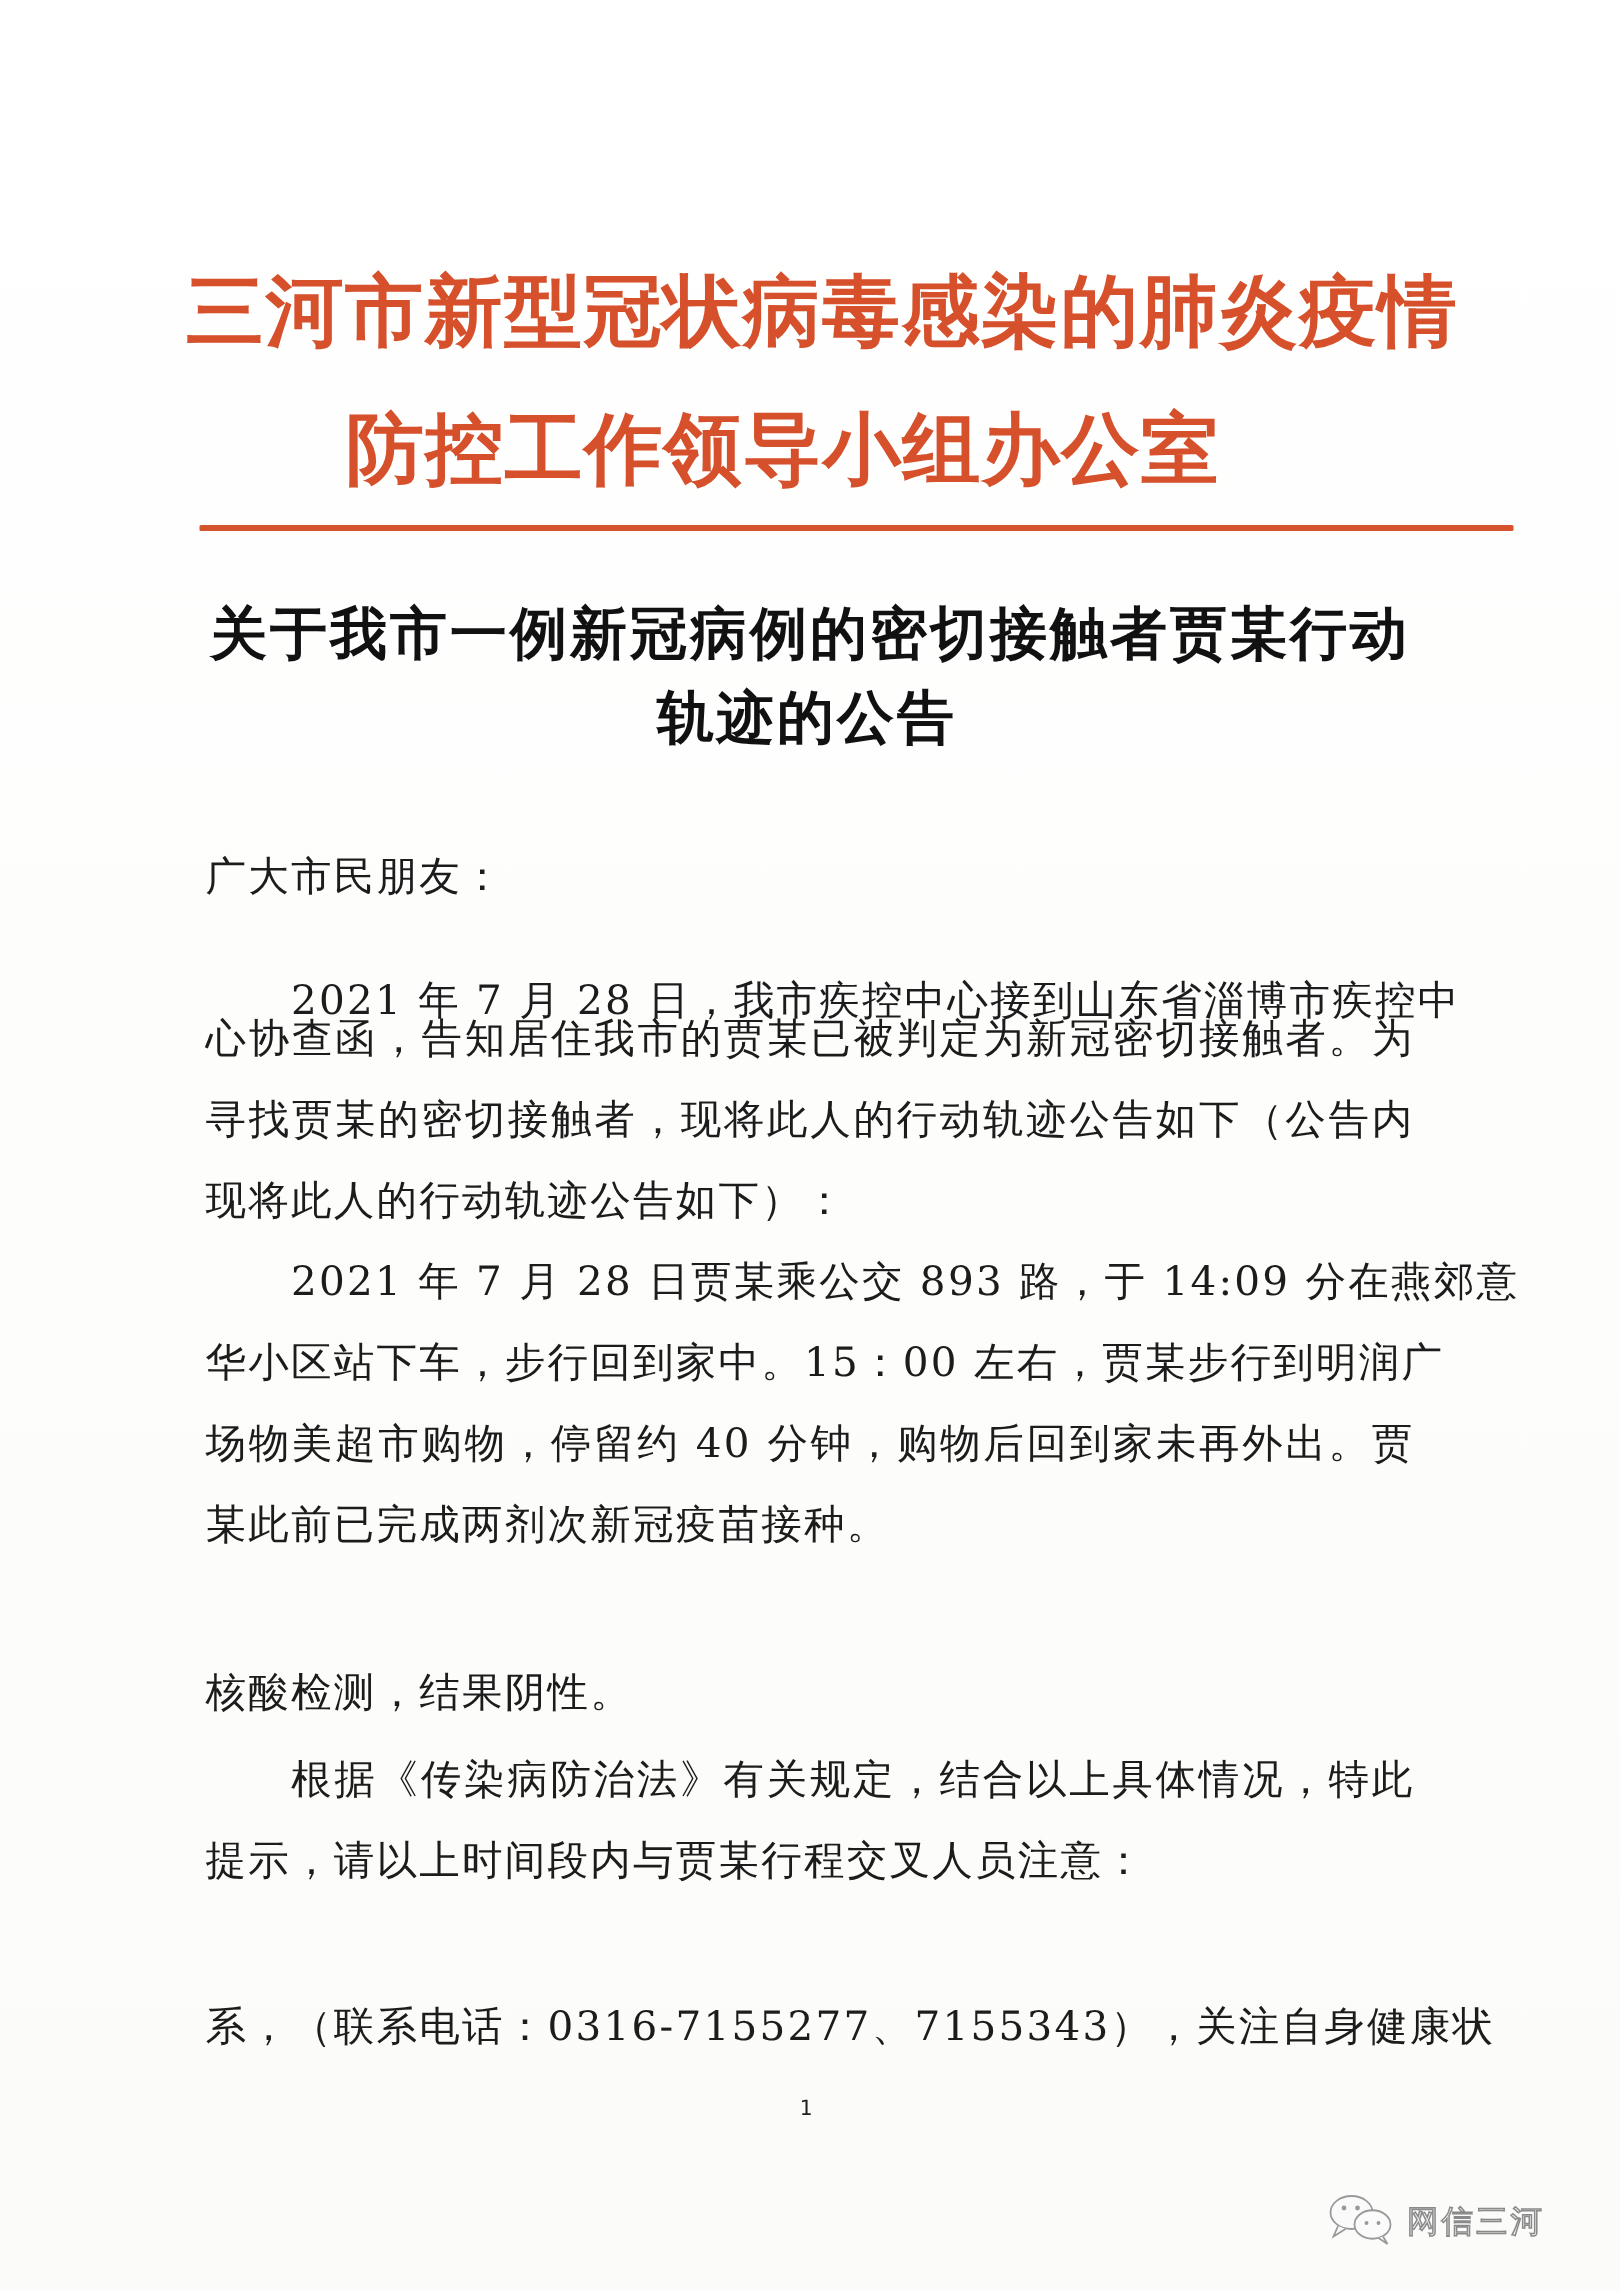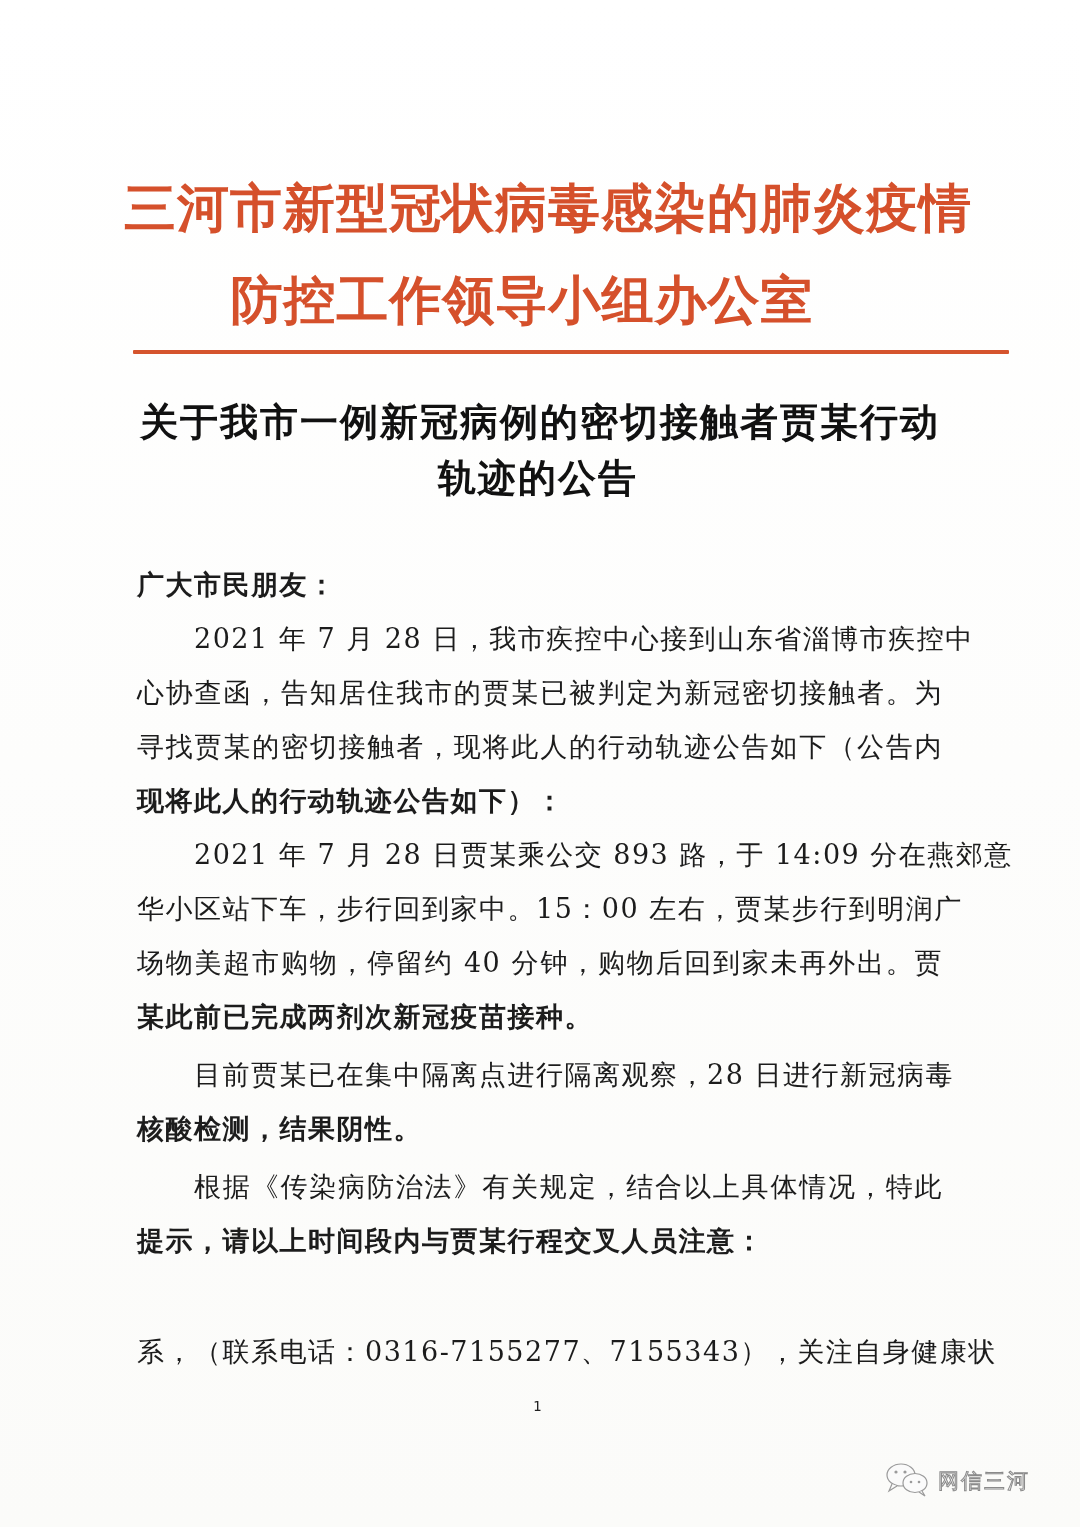--- a/index.html
+++ b/index.html
@@ -35,21 +35,21 @@
   .title.l1 { top: 400px; }
   .title.l2 { top: 456px; left: -2px; }
 
   .body-line {
     position: absolute; left: 137px; width: 806px;
     font-size: 27px; line-height: 32px; height: 32px;
     white-space: nowrap; letter-spacing: 1.5px;
     text-align: justify; text-align-last: justify;
     color: #1c1c1c;
   }
-  .body-line.short { text-align-last: left; font-weight: bold; }
+  .body-line.short { text-align-last: left; }
   .indent { left: 194px; width: 749px; }
 
   .page-number {
     position: absolute; left: 533px; top: 1398px;
     font-family: "DejaVu Sans Mono", monospace; font-size: 14px; color: #222;
   }
 
   .watermark {
     position: absolute; left: 884px; top: 1462px; height: 38px;
     display: flex; align-items: center; gap: 6px;
@@ -67,31 +67,30 @@
 
   <div class="header l1">三河市新型冠状病毒感染的肺炎疫情</div>
   <div class="header l2">防控工作领导小组办公室</div>
   <div class="rule"></div>
 
   <div class="title l1">关于我市一例新冠病例的密切接触者贾某行动</div>
   <div class="title l2">轨迹的公告</div>
 
   <div class="body-line short" style="top:569px">广大市民朋友：</div>
 
-  <div class="body-line indent" style="top:623px">2021 年 7 月 28 日，我市疾控中心接到山东省淄博市疾控中</div>
+  <div class="body-line indent" style="top:652px">2021 年 7 月 28 日，我市疾控中心接到山东省淄博市疾控中</div>
   <div class="body-line" style="top:677px">心协查函，告知居住我市的贾某已被判定为新冠密切接触者。为</div>
   <div class="body-line" style="top:731px">寻找贾某的密切接触者，现将此人的行动轨迹公告如下（公告内</div>
   <div class="body-line short" style="top:785px">现将此人的行动轨迹公告如下）：</div>
 
   <div class="body-line indent" style="top:839px">2021 年 7 月 28 日贾某乘公交 893 路，于 14:09 分在燕郊意</div>
   <div class="body-line" style="top:893px">华小区站下车，步行回到家中。15：00 左右，贾某步行到明润广</div>
   <div class="body-line" style="top:947px">场物美超市购物，停留约 40 分钟，购物后回到家未再外出。贾</div>
   <div class="body-line short" style="top:1001px">某此前已完成两剂次新冠疫苗接种。</div>
 
-  <div class="body-line indent" style="top:1059px">目前贾某已在集中隔离点进行隔离观察，28 日进行新冠病毒</div>
   <div class="body-line short" style="top:1113px">核酸检测，结果阴性。</div>
 
   <div class="body-line indent" style="top:1171px">根据《传染病防治法》有关规定，结合以上具体情况，特此</div>
   <div class="body-line short" style="top:1225px">提示，请以上时间段内与贾某行程交叉人员注意：</div>
 
   <div class="body-line" style="top:1336px">系，（联系电话：0316-7155277、7155343），关注自身健康状</div>
 
   <div class="page-number">1</div>
 
   <div class="watermark">

